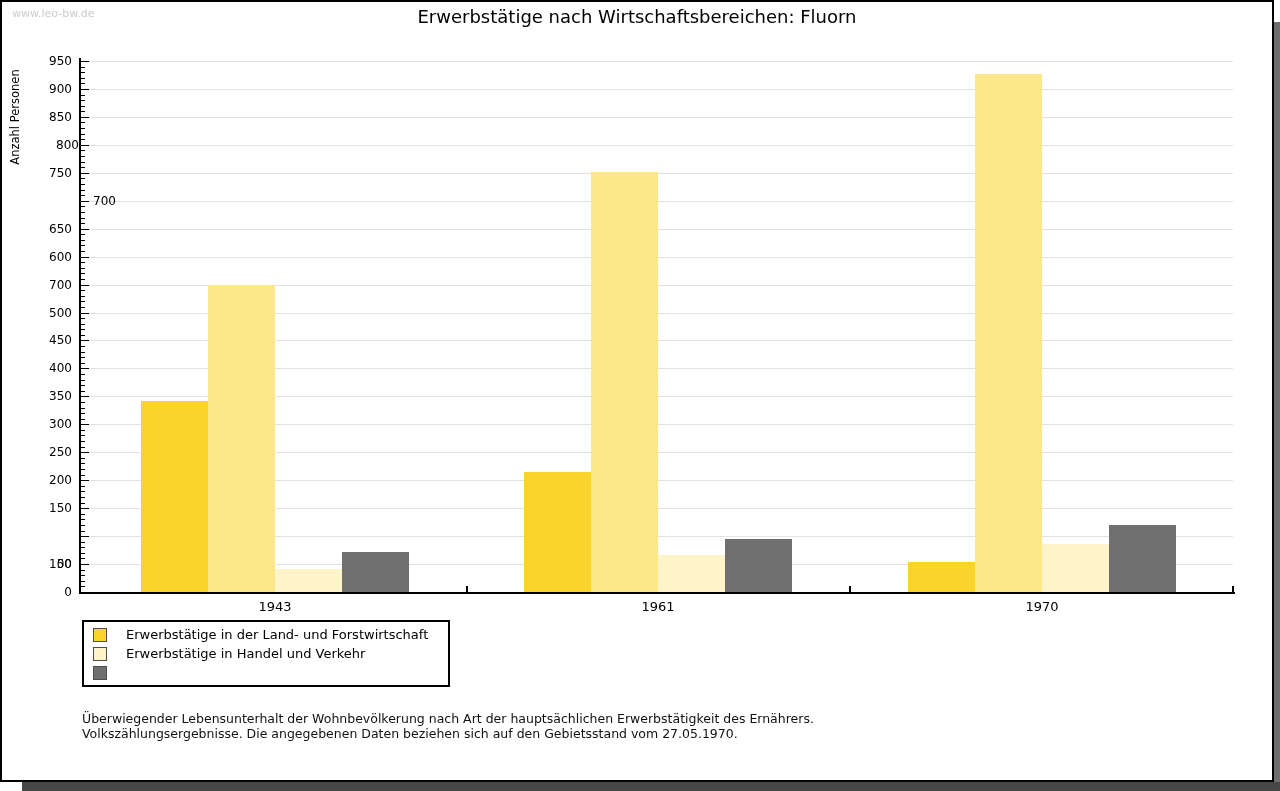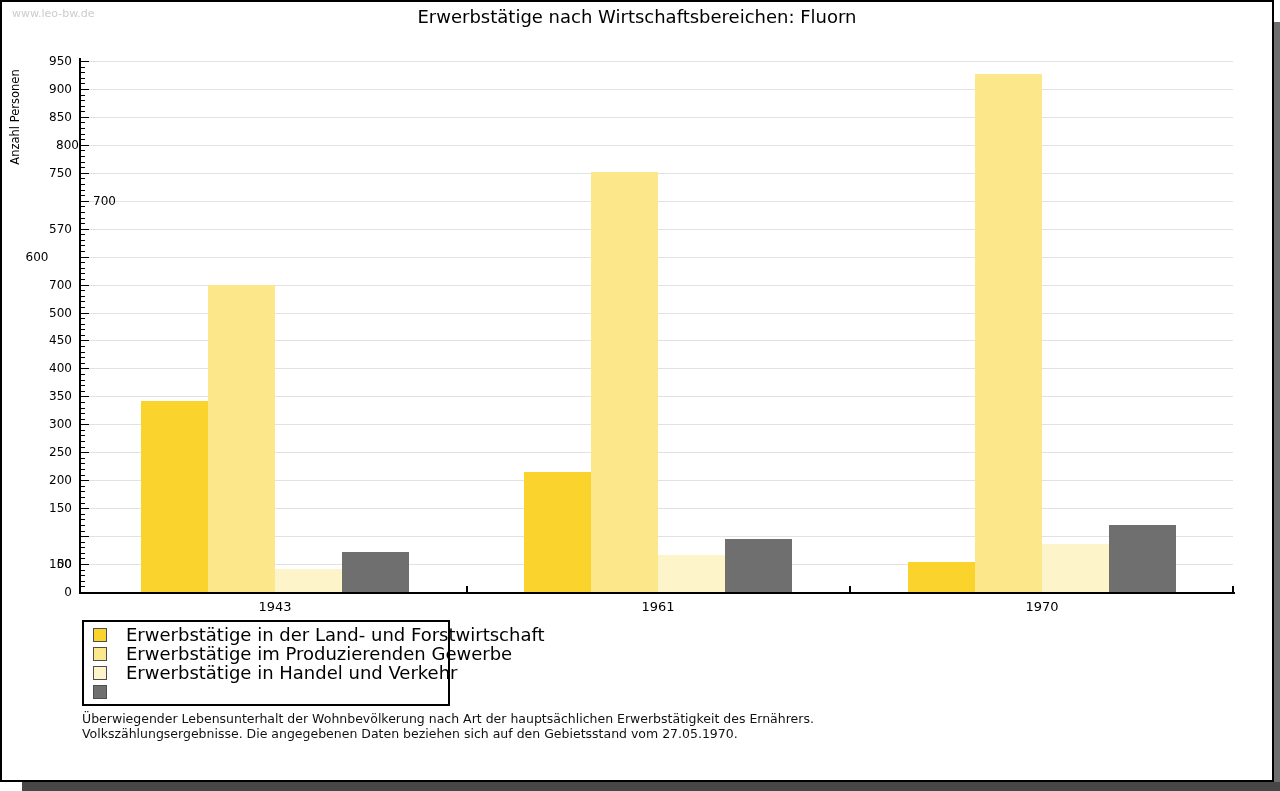--- a/index.html
+++ b/index.html
@@ -49,21 +49,21 @@
     font-size: 13px; color: #000;
   }
   .legend {
     position: absolute; left: 80px; top: 618px;
     width: 368px; box-sizing: border-box;
     border: 2px solid #000; background: #fff;
     padding: 3px 0 3px 0;
   }
   .legend-row { display: flex; align-items: center; height: 19px; padding-left: 9px; }
   .swatch { width: 12px; height: 12px; border: 1px solid #4d4d4d; flex: 0 0 auto; }
-  .legend-label { margin-left: 19px; font-size: 18px; white-space: nowrap; color: #000; }
+  .legend-label { margin-left: 19px; font-size: 13px; white-space: nowrap; color: #000; }
   .notes {
     position: absolute; left: 80px; top: 709px;
     font-size: 12.5px; line-height: 15px; color: #111;
   }
   .notes .source { margin-top: 12px; }
 </style>
 </head>
 <body>
 
 <div class="page">
@@ -190,22 +190,22 @@
       <div class="ylab" style="left: 0px; width: 70px; top: 527.105px; margin-top: 28px;">100</div>
       <div class="ylab" style="left: 0px; width: 70px; top: 499.158px;">150</div>
       <div class="ylab" style="left: 0px; width: 70px; top: 471.211px;">200</div>
       <div class="ylab" style="left: 0px; width: 70px; top: 443.263px;">250</div>
       <div class="ylab" style="left: 0px; width: 70px; top: 415.316px;">300</div>
       <div class="ylab" style="left: 0px; width: 70px; top: 387.368px;">350</div>
       <div class="ylab" style="left: 0px; width: 70px; top: 359.421px;">400</div>
       <div class="ylab" style="left: 0px; width: 70px; top: 331.474px;">450</div>
       <div class="ylab" style="left: 0px; width: 70px; top: 303.526px;">500</div>
       <div class="ylab" style="left: 0px; width: 70px; top: 275.579px;">700</div>
-      <div class="ylab" style="left: 0px; width: 70px; top: 247.632px; text-align: center;">600</div>
-      <div class="ylab" style="left: 0px; width: 70px; top: 219.684px;">570</div>
+      <div class="ylab" style="left: 0px; width: 70px; top: 247.632px;">600</div>
+      <div class="ylab" style="left: 0px; width: 70px; top: 219.684px;">650</div>
       <div class="ylab" style="left: 0px; width: 70px; top: 191.737px; margin-left: 44px;">700</div>
       <div class="ylab" style="left: 0px; width: 70px; top: 163.789px;">750</div>
       <div class="ylab" style="left: 7px; width: 70px; top: 135.842px;">800</div>
       <div class="ylab" style="left: 0px; width: 70px; top: 107.895px;">850</div>
       <div class="ylab" style="left: 0px; width: 70px; top: 79.9474px;">900</div>
       <div class="ylab" style="left: 0px; width: 70px; top: 52px;">950</div>
       <div class="axis" style="left: 77px; top: 56px; width: 2px; height: 536px; background: rgb(0, 0, 0);"></div>
       <div class="axis" style="left: 77px; top: 590px; width: 1156px; height: 2px; background: rgb(0, 0, 0);"></div>
       <div class="xtick" style="left: 463.5px; top: 584px; width: 2px; height: 6px; background: rgb(0, 0, 0);"></div>
       <div class="xtick" style="left: 847px; top: 584px; width: 2px; height: 6px; background: rgb(0, 0, 0);"></div>
@@ -225,24 +225,20 @@
       <div class="bar" style="left: 1040px; top: 541.931px; width: 67px; height: 48.0695px; background: rgb(253, 244, 201);"></div>
       <div class="bar" style="left: 1107px; top: 522.926px; width: 67px; height: 67.0737px; background: rgb(111, 111, 111);"></div>
       <div class="xlab" style="left: 980px; top: 597px; width: 120px;">1970</div>
     </div>
   <div class="legend" id="legend">
       <div class="legend-row">
         <span class="swatch" style="background: rgb(251, 211, 45);"></span>
         <span class="legend-label">Erwerbstätige in der Land- und Forstwirtschaft</span>
       </div>
       <div class="legend-row">
-        <span class="swatch" style="background: rgb(252, 231, 138);"></span>
-        <span class="legend-label">Erwerbstätige im Produzierenden Gewerbe</span>
-      </div>
-      <div class="legend-row">
         <span class="swatch" style="background: rgb(253, 244, 201);"></span>
         <span class="legend-label">Erwerbstätige in Handel und Verkehr</span>
       </div>
       <div class="legend-row">
         <span class="swatch" style="background: rgb(111, 111, 111);"></span>
       </div>
     </div>
   <div class="notes">
     <div>Überwiegender Lebensunterhalt der Wohnbevölkerung nach Art der hauptsächlichen Erwerbstätigkeit des Ernährers.</div>
     <div>Volkszählungsergebnisse. Die angegebenen Daten beziehen sich auf den Gebietsstand vom 27.05.1970.</div>

